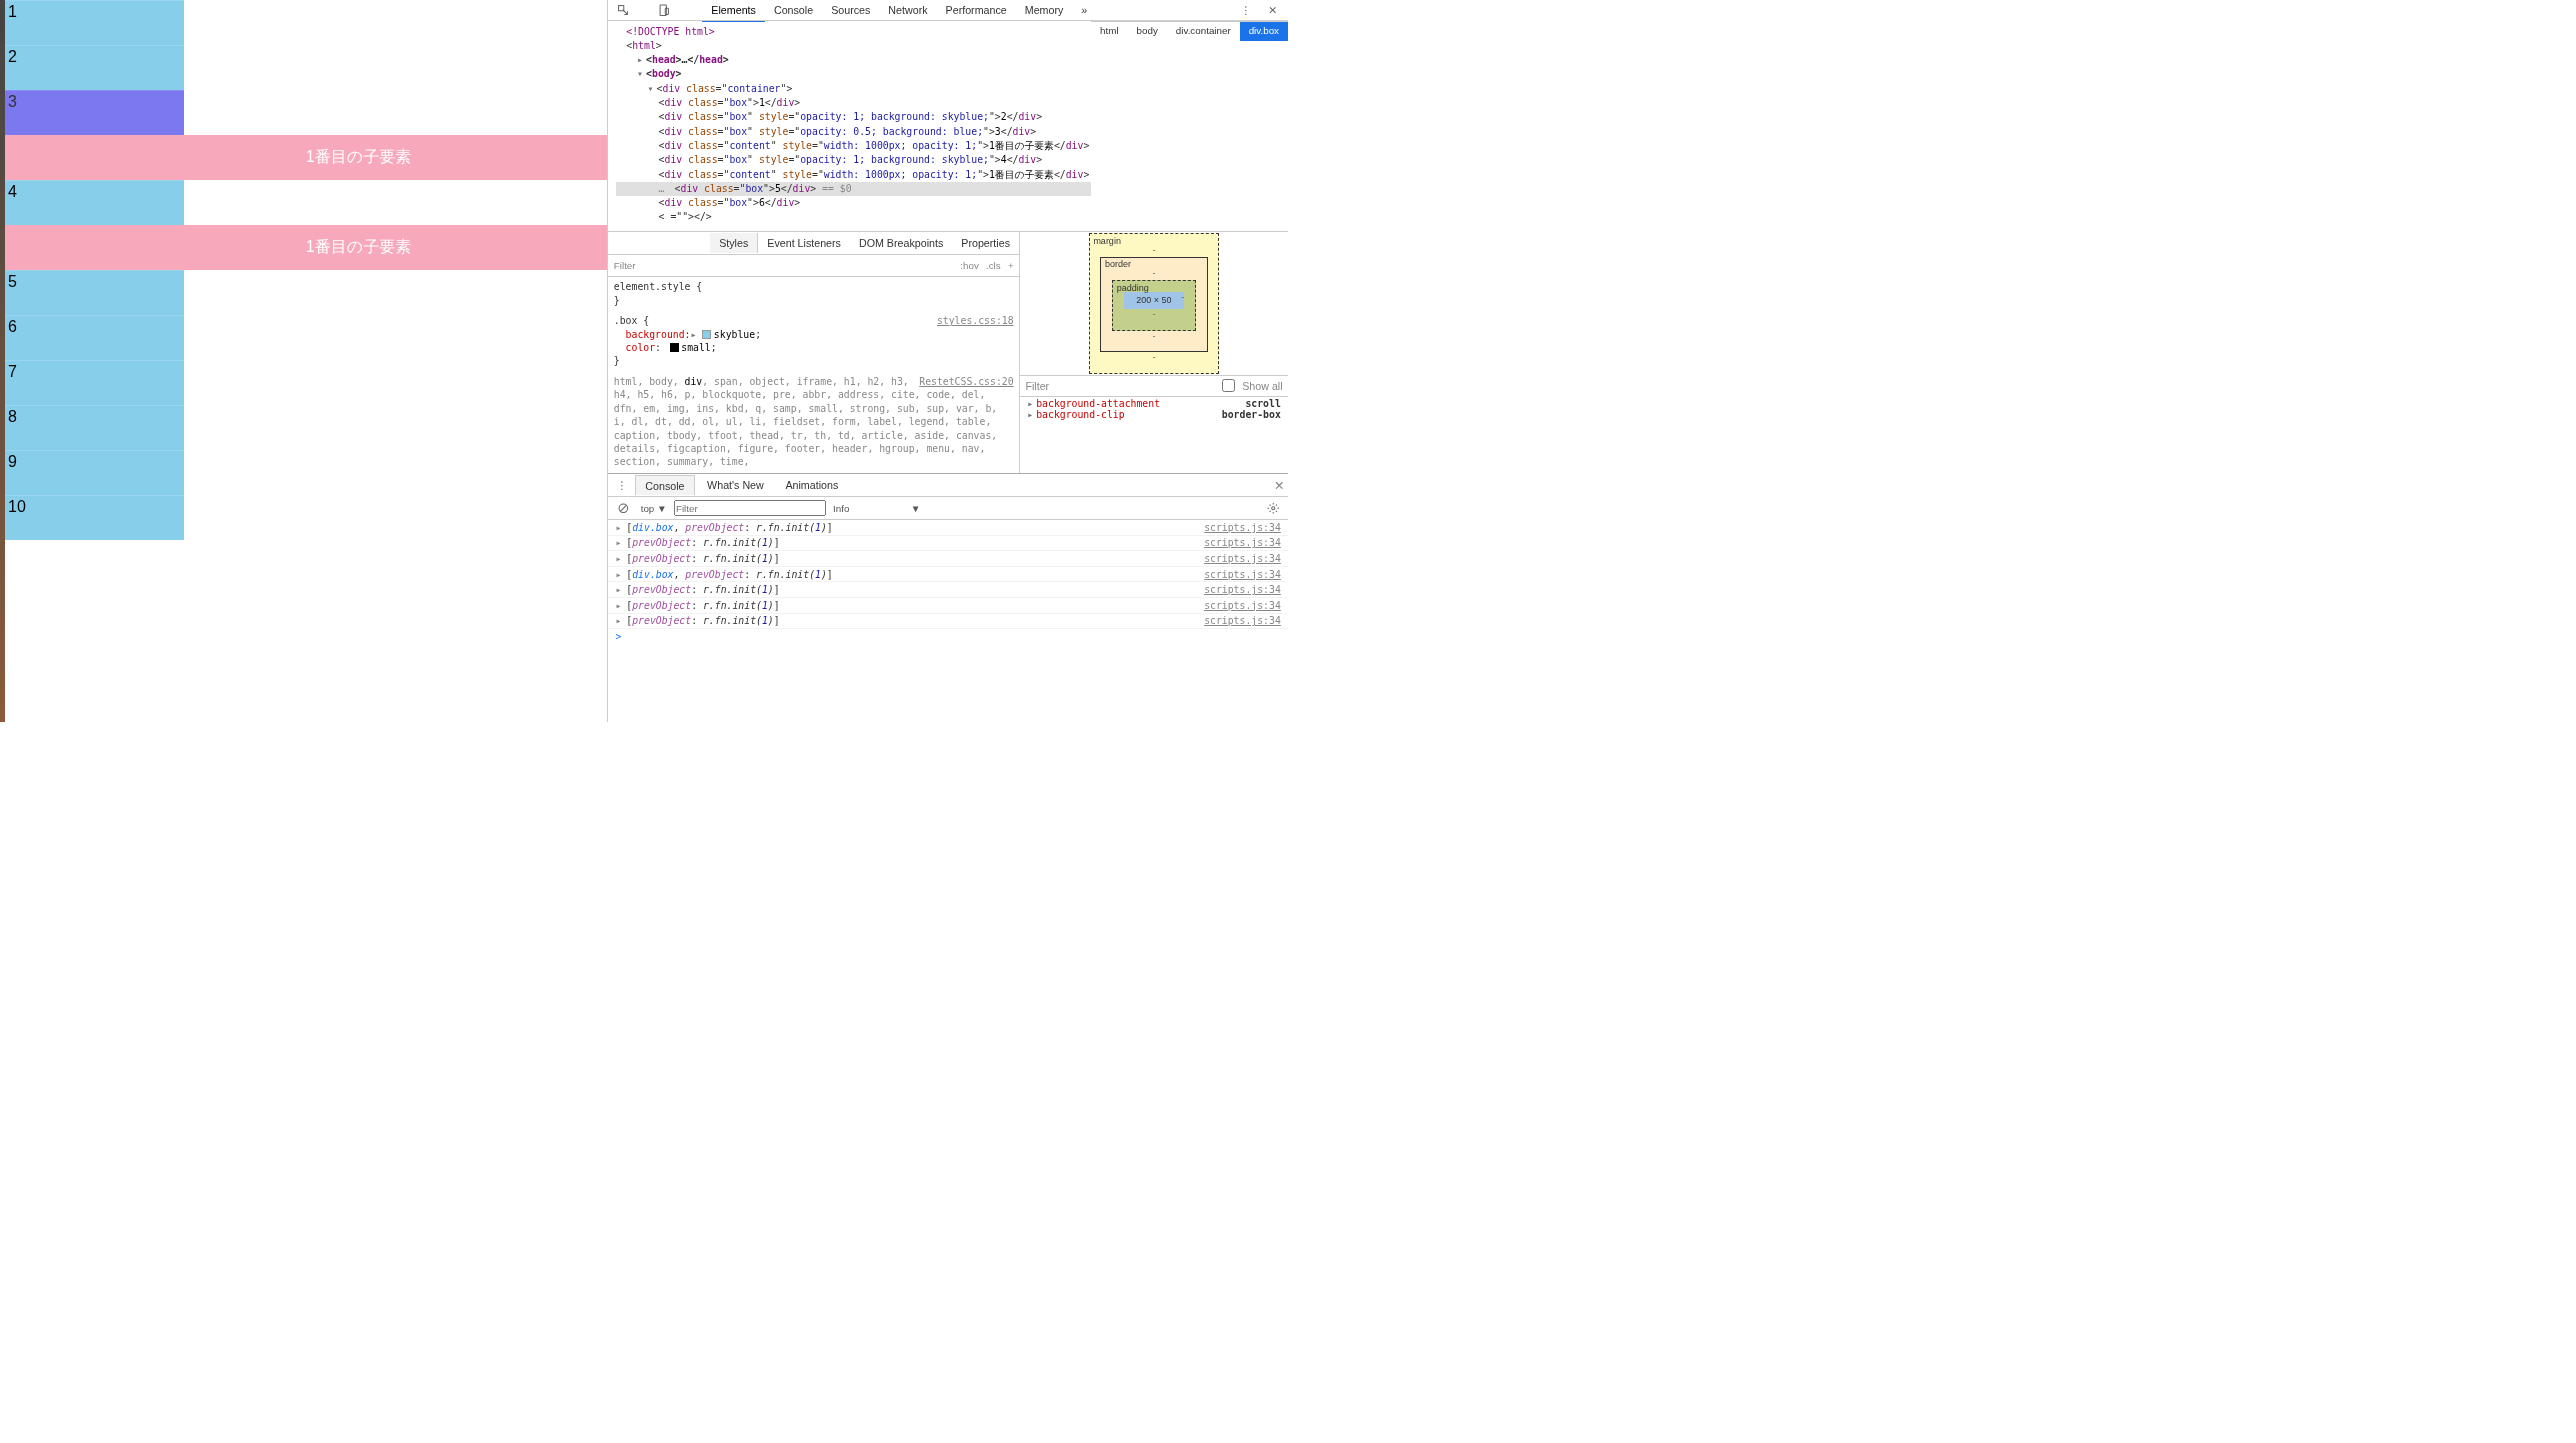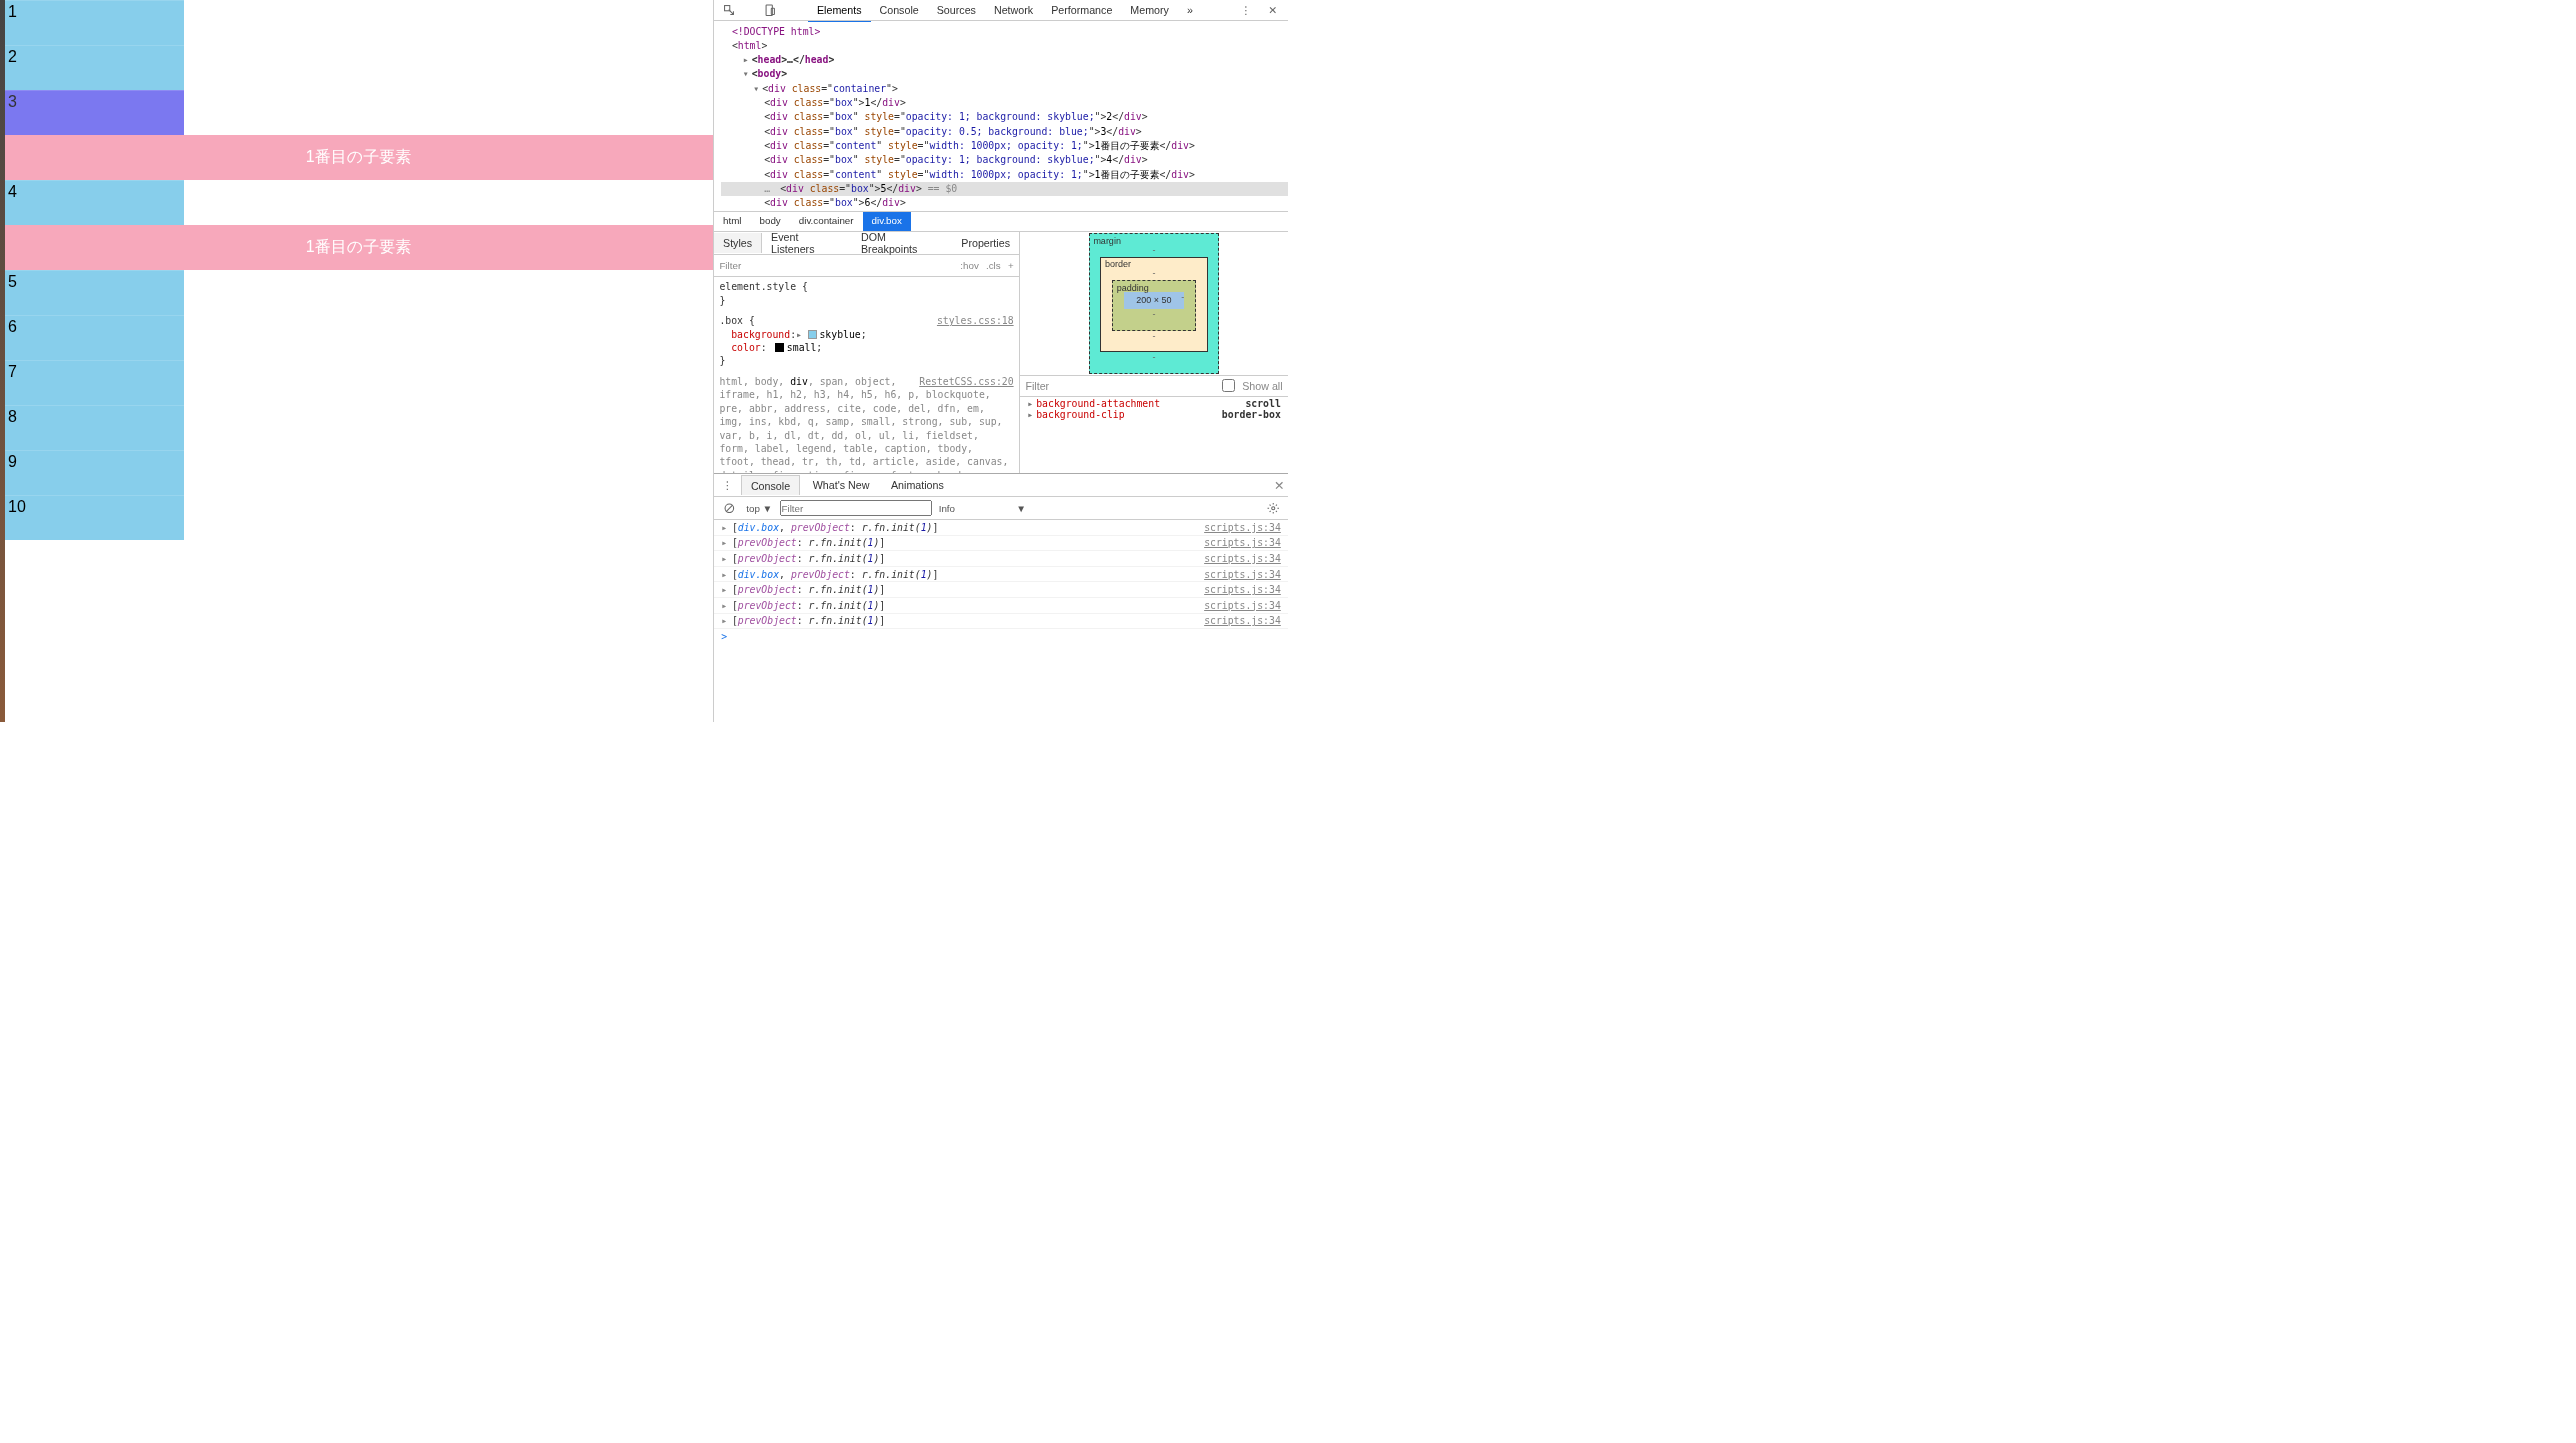--- a/index.html
+++ b/index.html
@@ -15,21 +15,21 @@
 
 
 .devtools { flex: 1; height: 100%; display: flex; flex-direction: column; border-left: 0.9px solid #ccc; background: #fff; color: #333; }
 .dt-toolbar { height: 21px; display: flex; align-items: center; border-bottom: 0.9px solid #ccc; padding: 0 5.4px; gap: 21px; }
 .dt-icon { width: 19.7px; height: 19.7px; display: inline-flex; align-items: center; justify-content: center; color: #666; cursor: pointer; }
 .dt-tabs { display: flex; gap: 0; margin-left: 7.2px; flex: 1; }
 .dt-tab { padding: 5.4px 9px; cursor: pointer; color: #333; }
 .dt-tab.active { border-bottom: 1.8px solid #1a73e8; color: #000; }
 .dt-toolbar-right { display: flex; gap: 7.2px; margin-left: auto; }
 
-.elements-body { flex: 0 0 210px; display: flex; flex-direction: column; overflow: hidden; }
+.elements-body { flex: 0 0 210px; display: flex; flex-direction: row; overflow: hidden; }
 .dom-tree { flex: 1; overflow: auto; font-family: Menlo, monospace; font-size: 9.8px; line-height: 14.3px; padding: 3.6px 0 0 7.2px; white-space: nowrap; }
 .dom-line { padding: 0 1.8px; }
 .dom-line.sel { background: #e0e0e0; }
 .dots { color: #888; display:inline-block; width:16px; }
 .indent1 { padding-left: 10.7px; } .indent2 { padding-left: 21.5px; font-weight: bold; } .indent3 { padding-left: 32px; } .indent4 { padding-left: 43px; }
 .tag { color: #881280; }
 .attr { color: #994500; }
 .val { color: #1a1aa6; }
 .txt { color: #000; }
 .sel-note { color: #888; }
@@ -50,21 +50,21 @@
 .styles-rules { flex:1; overflow: auto; font-family: Menlo, monospace; font-size: 9.8px; line-height: 13.4px; padding: 3.6px 5.4px; }
 .rule-link { float: right; color: #888; text-decoration: underline; }
 .prop { color: #c80000; }
 .propval { color: #000; }
 .swatch { display:inline-block; width:9px; height:9px; vertical-align: middle; margin:0 2.7px; }
 .sel-list { color: #888; }
 .sel-list .hit { color: #000; }
 
 .styles-right { width: 268px; display: flex; flex-direction: column; }
 .box-model { flex: 0 0 143px; display: flex; align-items: center; justify-content: center; }
-.bm-margin { background:#5eead4; border:0.9px dashed #333; padding:10.7px; position:relative; font-size:9px; }
+.bm-margin { background:#fef9c3; border:0.9px dashed #333; padding:10.7px; position:relative; font-size:9px; }
 .bm-border { background:#FEECC9; border:0.9px solid #333; padding:10.7px; position: relative; }
 .bm-padding { background:#C3D08B; border:0.9px dashed #333; padding:10.7px; position: relative; }
 .bm-content { background:#9FC4E7; padding:3.6px 12.5px; text-align:center; }
 .bm-label { position:absolute; top:1.8px; left:3.6px; }
 .bm-dash { color:#666; }
 .computed-filter { height: 21.5px; display:flex; align-items:center; border-top:0.9px solid #ccc; border-bottom:0.9px solid #ccc; padding:0 5.4px; gap:7.2px; color:#888; }
 .computed-filter .spacer{flex:1;}
 .computed-list { flex:1; overflow:auto; font-family:Menlo,monospace; font-size:9.8px; padding:1.8px 5.4px; }
 .c-row { display:flex; padding:0 1.8px; }
 .c-prop { color:#c80000; flex:1; }

